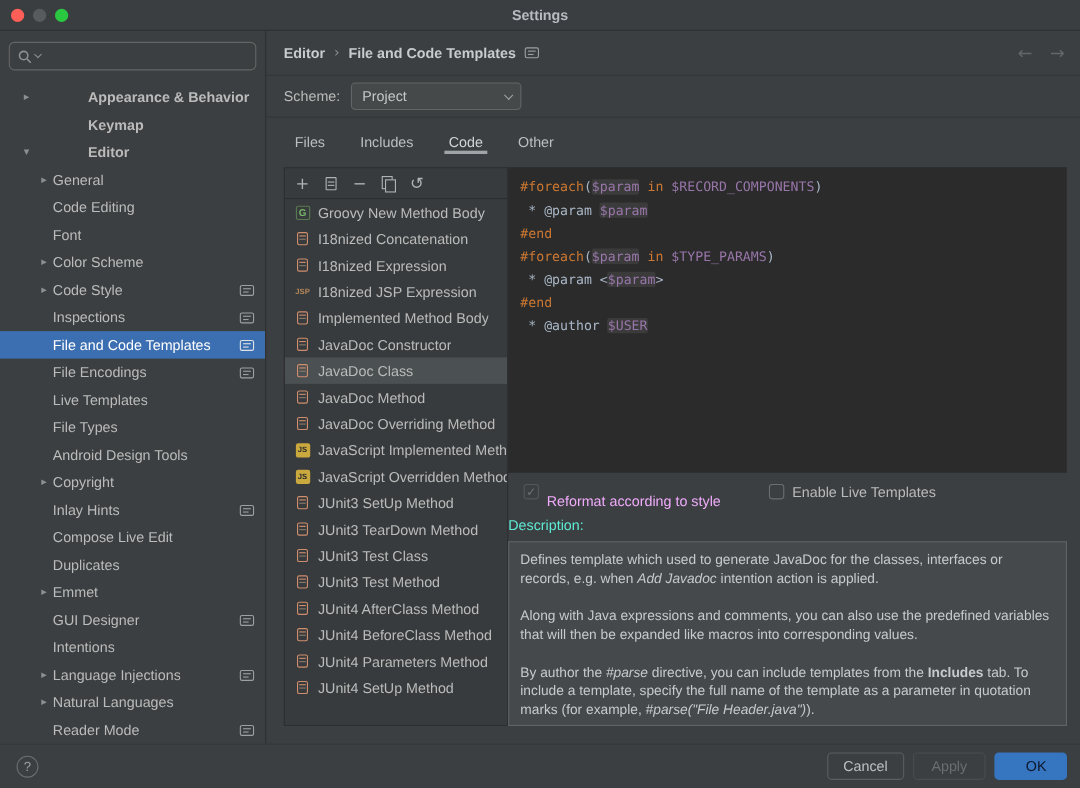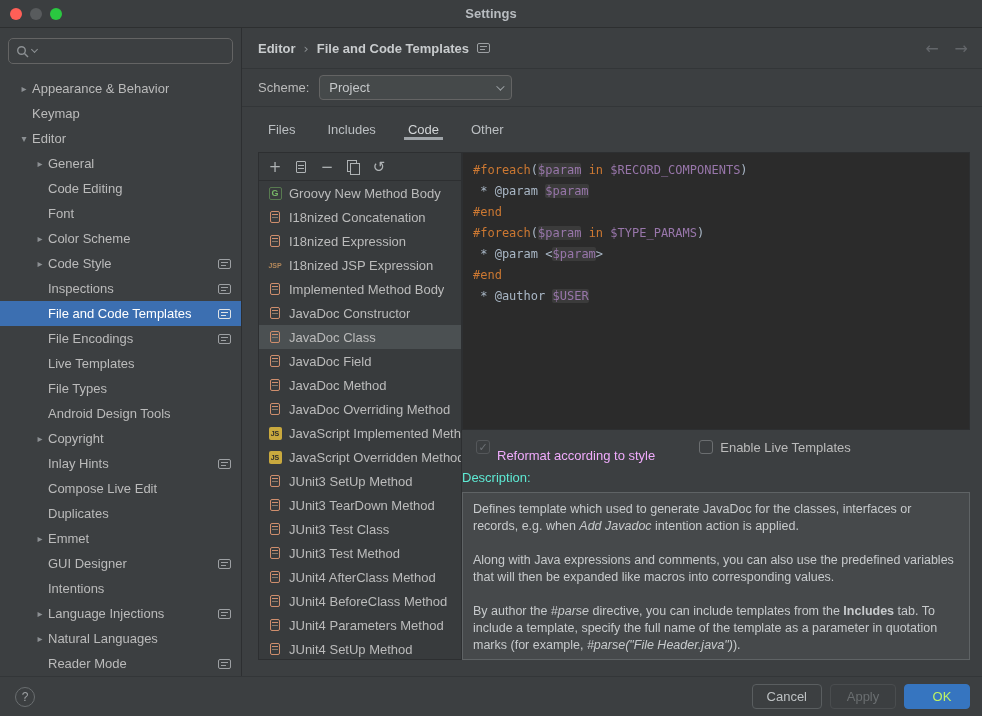--- a/index.html
+++ b/index.html
@@ -24,40 +24,40 @@
   .mid { display:flex; height:648px; }
   .sidebar { width:242px; flex:none; border-right:1px solid #2d2f31; display:flex; flex-direction:column; overflow:hidden; background:#3c3f41; }
   .searchbox { margin:10px 8px 6px; height:26px; border:1px solid #646464; border-radius:5px; display:flex; align-items:center; padding:0 7px; gap:3px; background:#3c3f41; }
   .searchbox svg { flex:none; }
   .search-caret { width:5px; height:5px; border-right:1px solid #8c9093; border-bottom:1px solid #8c9093; transform:rotate(45deg); margin-top:-3px; }
   .searchbox input { flex:1; background:transparent; border:none; outline:none; color:#ddd; font:13px "Liberation Sans",sans-serif; min-width:0; }
   .tree { flex:1; overflow:hidden; padding-top:6px; }
   .tree-row { height:25px; display:flex; align-items:center; cursor:default; white-space:nowrap; }
   .tree-row.lvl0 { padding-left:16px; }
   .tree-row.lvl1 { padding-left:32px; }
-  .tree-row.bold .tree-label { font-weight:normal; }
+  .tree-row.bold .tree-label { font-weight:bold;margin-left:48px; }
   .tree-row.selected { background:var(--accent,#3c6fb1); }
   .tree-row.selected .tree-label { color:#ffffff; }
   .chev { width:16px; flex:none; text-align:center; color:#8c9093; font-size:10px; font-family:"DejaVu Sans",sans-serif; }
   .tree-label { overflow:hidden; text-overflow:clip; }
   .screen-icon { width:13px; height:10px; border:1px solid #9da0a3; border-radius:2px; position:relative; flex:none; display:inline-block; }
   .screen-icon::before { content:''; position:absolute; left:2px; top:2px; right:2px; height:1px; background:#9da0a3; }
   .screen-icon::after { content:''; position:absolute; left:2px; top:5px; width:5px; height:1px; background:#9da0a3; }
   .tree-row .screen-icon { margin-left:auto; margin-right:10px; }
   .tree-row.selected .screen-icon, .tree-row.selected .screen-icon::before, .tree-row.selected .screen-icon::after { border-color:#dfe3e6; background-color:transparent; }
   .tree-row.selected .screen-icon::before, .tree-row.selected .screen-icon::after { background:#dfe3e6; }
   
   .main { flex:1; display:flex; flex-direction:column; min-width:0; }
   .crumb-row { height:40px; display:flex; align-items:center; padding:0 14px 0 16px; gap:8px; }
   .crumb { font-weight:bold; color:#c9ccce; }
   .crumb-sep { color:#8a8e91; font-family:"DejaVu Sans",sans-serif; }
   .nav-arrows { margin-left:auto; display:flex; gap:16px; color:#63666a; font-size:16px; font-family:"DejaVu Sans",sans-serif; }
   .divider { height:1px; background:#333638; }
   .scheme-row { height:37px; display:flex; align-items:center; padding:0 16px; gap:10px; }
-  .combo { width:193px; height:25px; background:#45494a; border:1px solid #646464; border-radius:4px; display:flex; align-items:center; padding:0 9px; color:#c5c8ca; }
+  .combo { width:155px; height:25px; background:#45494a; border:1px solid #646464; border-radius:4px; display:flex; align-items:center; padding:0 9px; color:#c5c8ca; }
   .combo-caret { margin-left:auto; width:6px; height:6px; border-right:1.5px solid #9da2a6; border-bottom:1.5px solid #9da2a6; transform:rotate(45deg) translateY(-2px); }
   .tabs-row { height:37px; display:flex; align-items:center; padding:0 10px; }
   .tab { margin:0 12px; padding:10px 4px 0; border-bottom:3px solid transparent; color:#bbbfc2; cursor:default; }
   .tab.active { border-bottom-color:#a0a5a9; color:#d2d5d7; }
   .content { flex:1; display:flex; padding:8px 12px 16px 16px; min-height:0; }
   
   .list-panel { width:204px; flex:none; border:1px solid #2d2f31; background:#383b3d; display:flex; flex-direction:column; overflow:hidden; }
   .list-toolbar { height:28px; flex:none; display:flex; align-items:center; padding:0 4px; gap:2px; border-bottom:1px solid #2d2f31; color:#afb3b5; }
   .tbtn { width:24px; height:22px; display:flex; align-items:center; justify-content:center; font-size:15px; font-family:"DejaVu Sans",sans-serif; border-radius:3px; cursor:default; }
   .ic-copy { position:relative; width:14px; height:14px; display:inline-block; }
@@ -94,21 +94,21 @@
   .desc-p { margin-bottom:17px; }
   .desc-p:last-child { margin-bottom:0; }
   .desc-p .it { font-style:italic; }
   .desc-p .bd { font-weight:bold; }
   
   .footer { height:40px; border-top:1px solid #333638; display:flex; align-items:center; padding:0 12px 0 15px; gap:8px; }
   .help-btn { width:20px; height:20px; border:1px solid #6a6e70; border-radius:50%; display:flex; align-items:center; justify-content:center; color:#9da0a3; font-size:12px; }
   .footer-spacer { flex:1; }
   .btn { min-width:66px; height:25px; border:1px solid #5a5e60; border-radius:4px; background:#3c3f41; color:#bdc1c3; display:flex; align-items:center; justify-content:center; padding:0 14px; cursor:default; }
   .btn.disabled { color:#6a6e70; border-color:#4a4d4f; }
-  .btn.primary { background:var(--ok-bg,#3675c0); border-color:var(--ok-bg,#3675c0); color:#bef264;padding-left:24px; }
+  .btn.primary { background:var(--ok-bg,#3675c0); border-color:var(--ok-bg,#3675c0); color:#0f172a;padding-left:24px; }
 </style>
 </head>
 <body>
 
 <div class="titlebar">
   <div class="traffic">
     <span class="light close"></span>
     <span class="light min"></span>
     <span class="light zoom"></span>
   </div>
@@ -317,26 +317,20 @@
             <div class="list-row selected">
               <span class="li-icon">
                 <span class="li-tpl"></span>
               </span>
               <span class="list-label">JavaDoc Class</span>
             </div>
             <div class="list-row">
               <span class="li-icon">
                 <span class="li-tpl"></span>
               </span>
-              <span class="list-label">JavaDoc Field</span>
-            </div>
-            <div class="list-row">
-              <span class="li-icon">
-                <span class="li-tpl"></span>
-              </span>
               <span class="list-label">JavaDoc Method</span>
             </div>
             <div class="list-row">
               <span class="li-icon">
                 <span class="li-tpl"></span>
               </span>
               <span class="list-label">JavaDoc Overriding Method</span>
             </div>
             <div class="list-row">
               <span class="li-icon">

